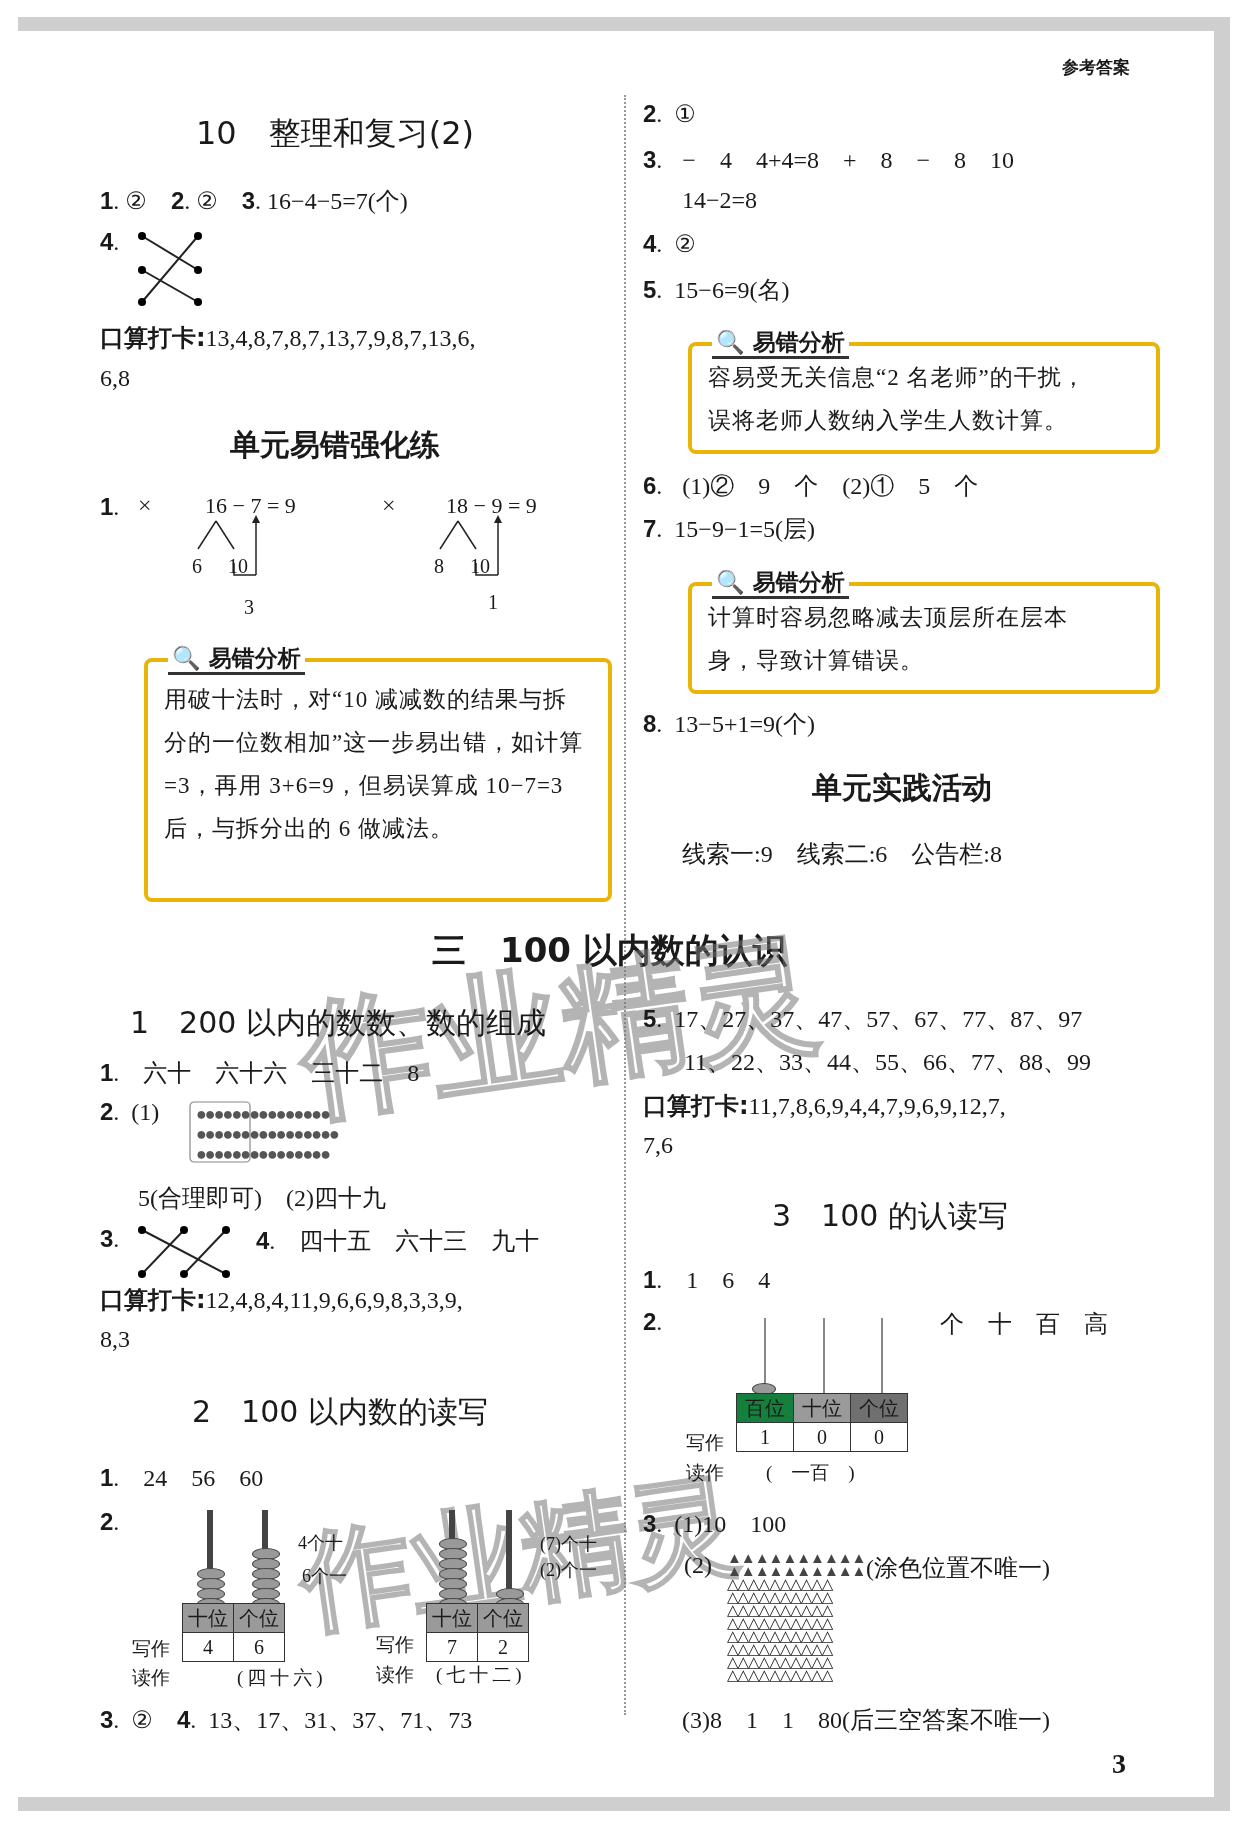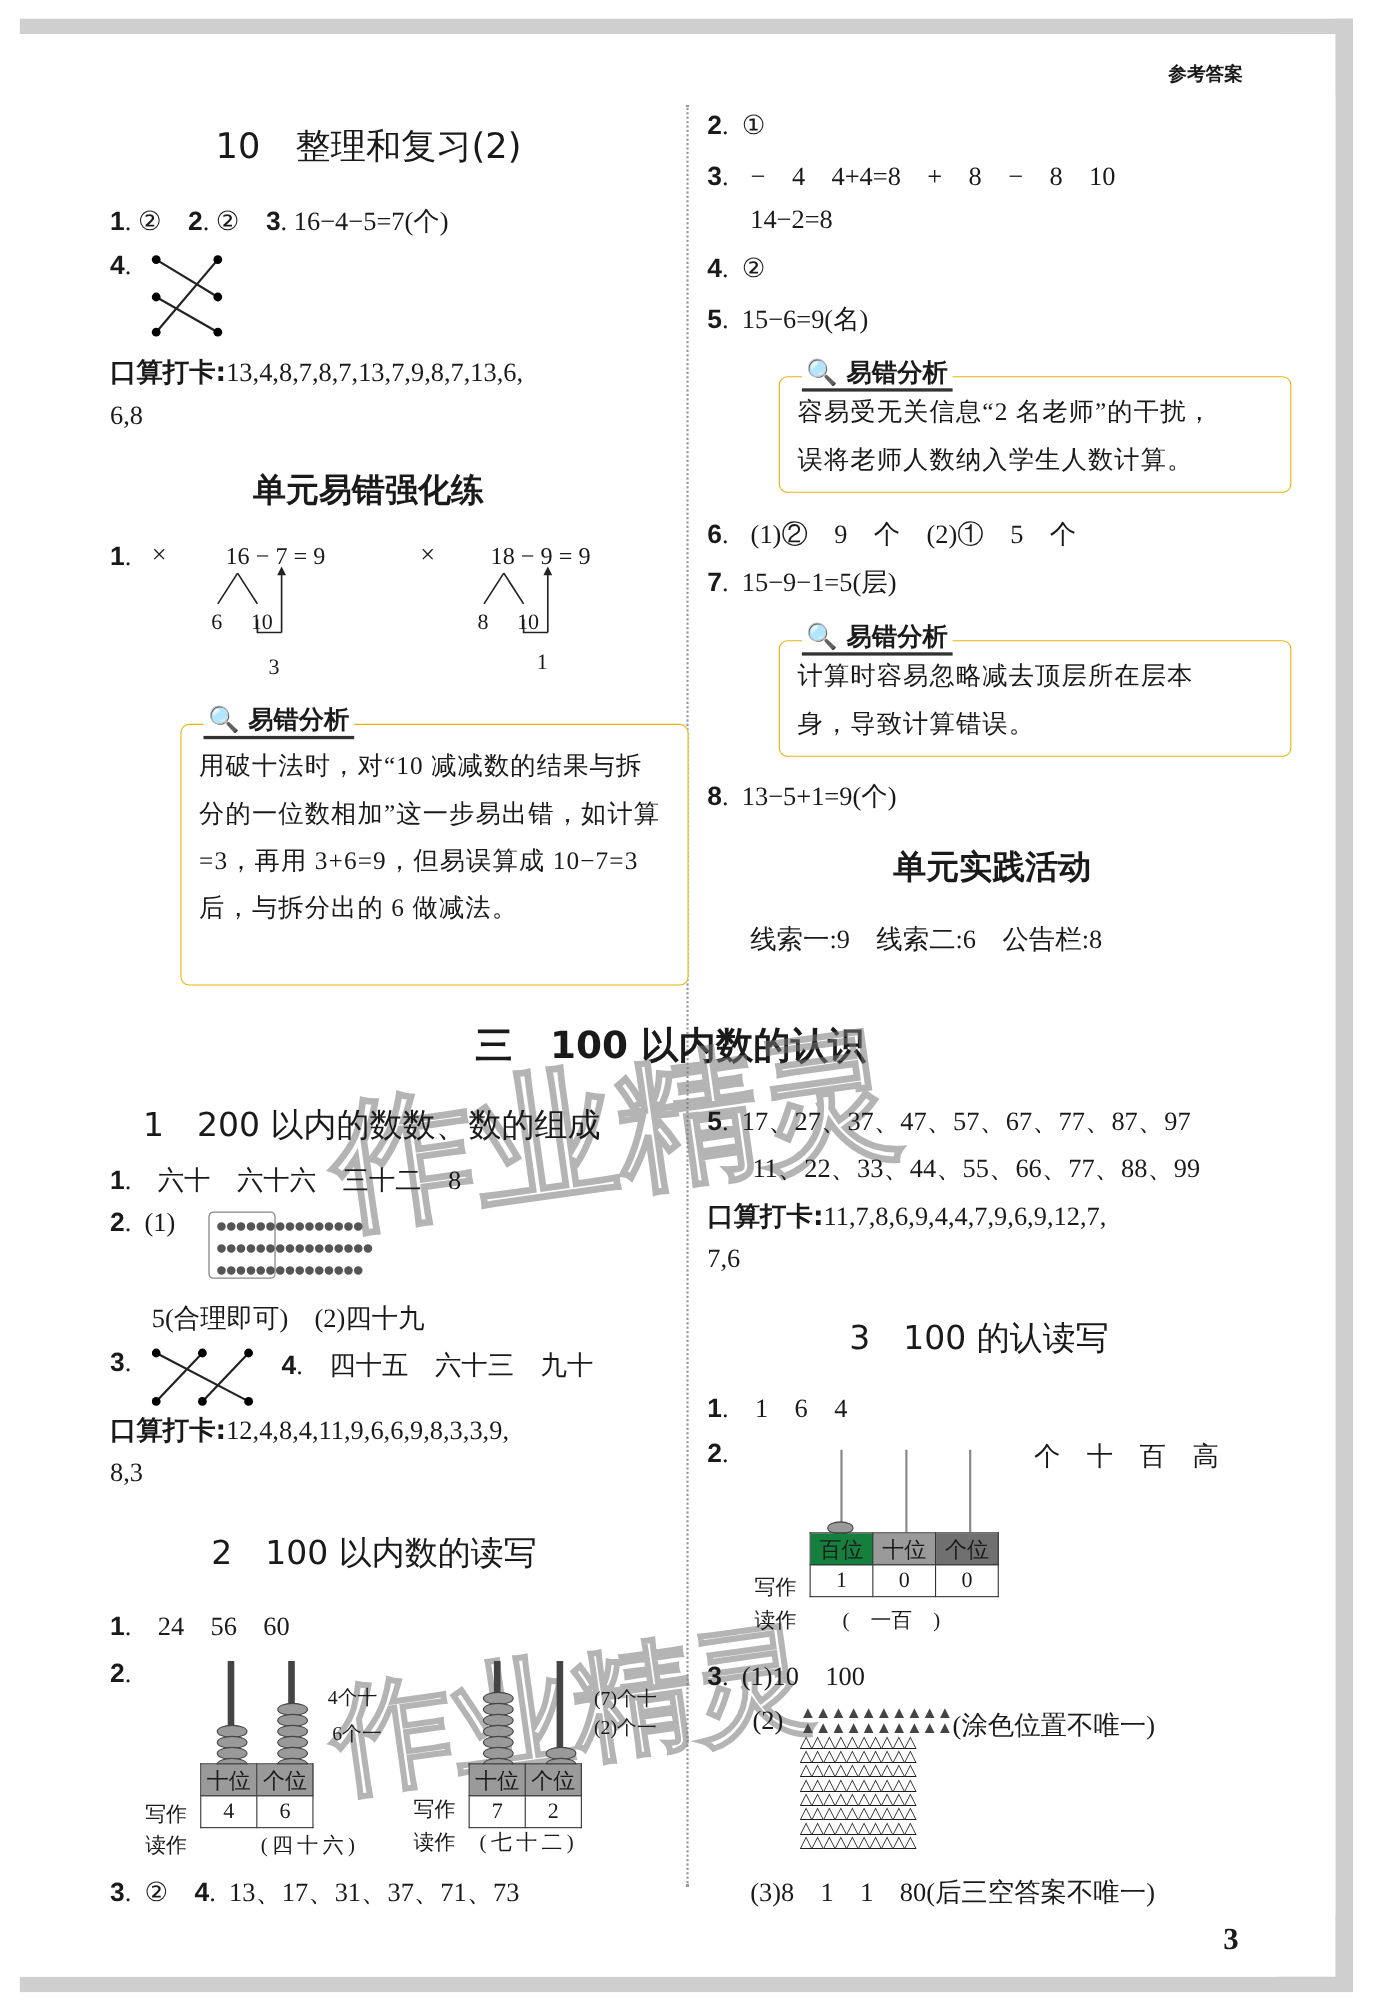--- a/index.html
+++ b/index.html
@@ -16,21 +16,21 @@
   }
   .abs { position:absolute; white-space:nowrap; }
   .num { font-family: "Liberation Sans", "DejaVu Sans", sans-serif; font-weight:bold; }
   .t { font-size:24px; }
   .h1 { font-size:32px; font-family:"DejaVu Sans", sans-serif; }
   .h2 { font-size:30px; font-family:"DejaVu Sans", sans-serif; font-weight:bold; }
   .h3 { font-size:34px; font-family:"DejaVu Sans", sans-serif; font-weight:bold; }
   .bold-cn { font-family:"DejaVu Sans", sans-serif; font-weight:bold; }
   .divider { position:absolute; left:624px; top:95px; height:1620px; border-left:2px dotted #999; }
   .note-box {
-    position:absolute; border:1px solid #eab308; border-radius:8px; background:#fff;margin-left:20px;
+    position:absolute; border:4px solid #eab308; border-radius:8px; background:#fff;
   }
   .note-title {
     position:absolute; background:#fff; padding:0 4px; font-family:"DejaVu Sans", sans-serif;
     font-size:23px; font-weight:bold; border-bottom:3px solid #333; line-height:28px;
   }
   .note-text { position:absolute; font-size:23px; line-height:43px; letter-spacing:1px; white-space:normal; }
   .header-tag { font-family:"DejaVu Sans", sans-serif; font-size:17px; font-weight:bold; }
   table.pv { border-collapse:collapse; position:absolute; font-size:20px; }
   table.pv td { border:1.5px solid #333; text-align:center; width:50px; height:28px; padding:0; }
   table.pv .hd td { background:#9a9a9a; }

